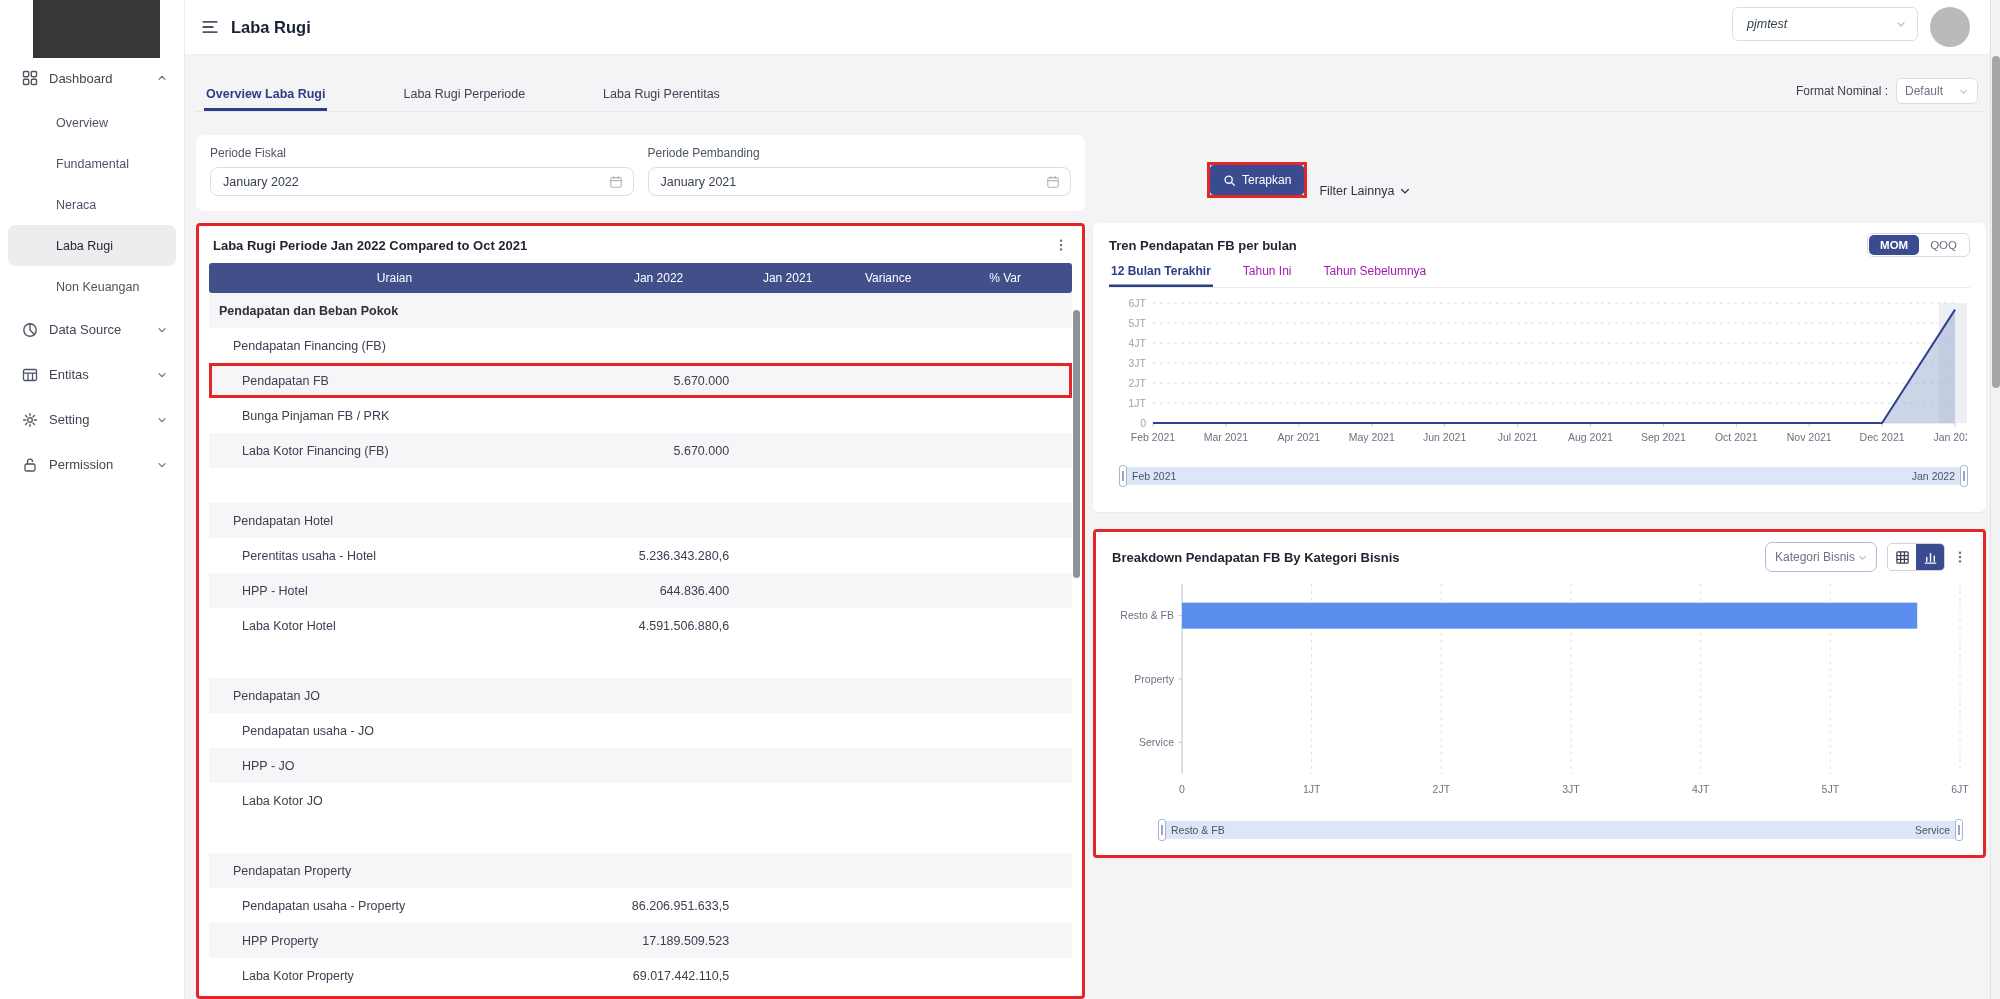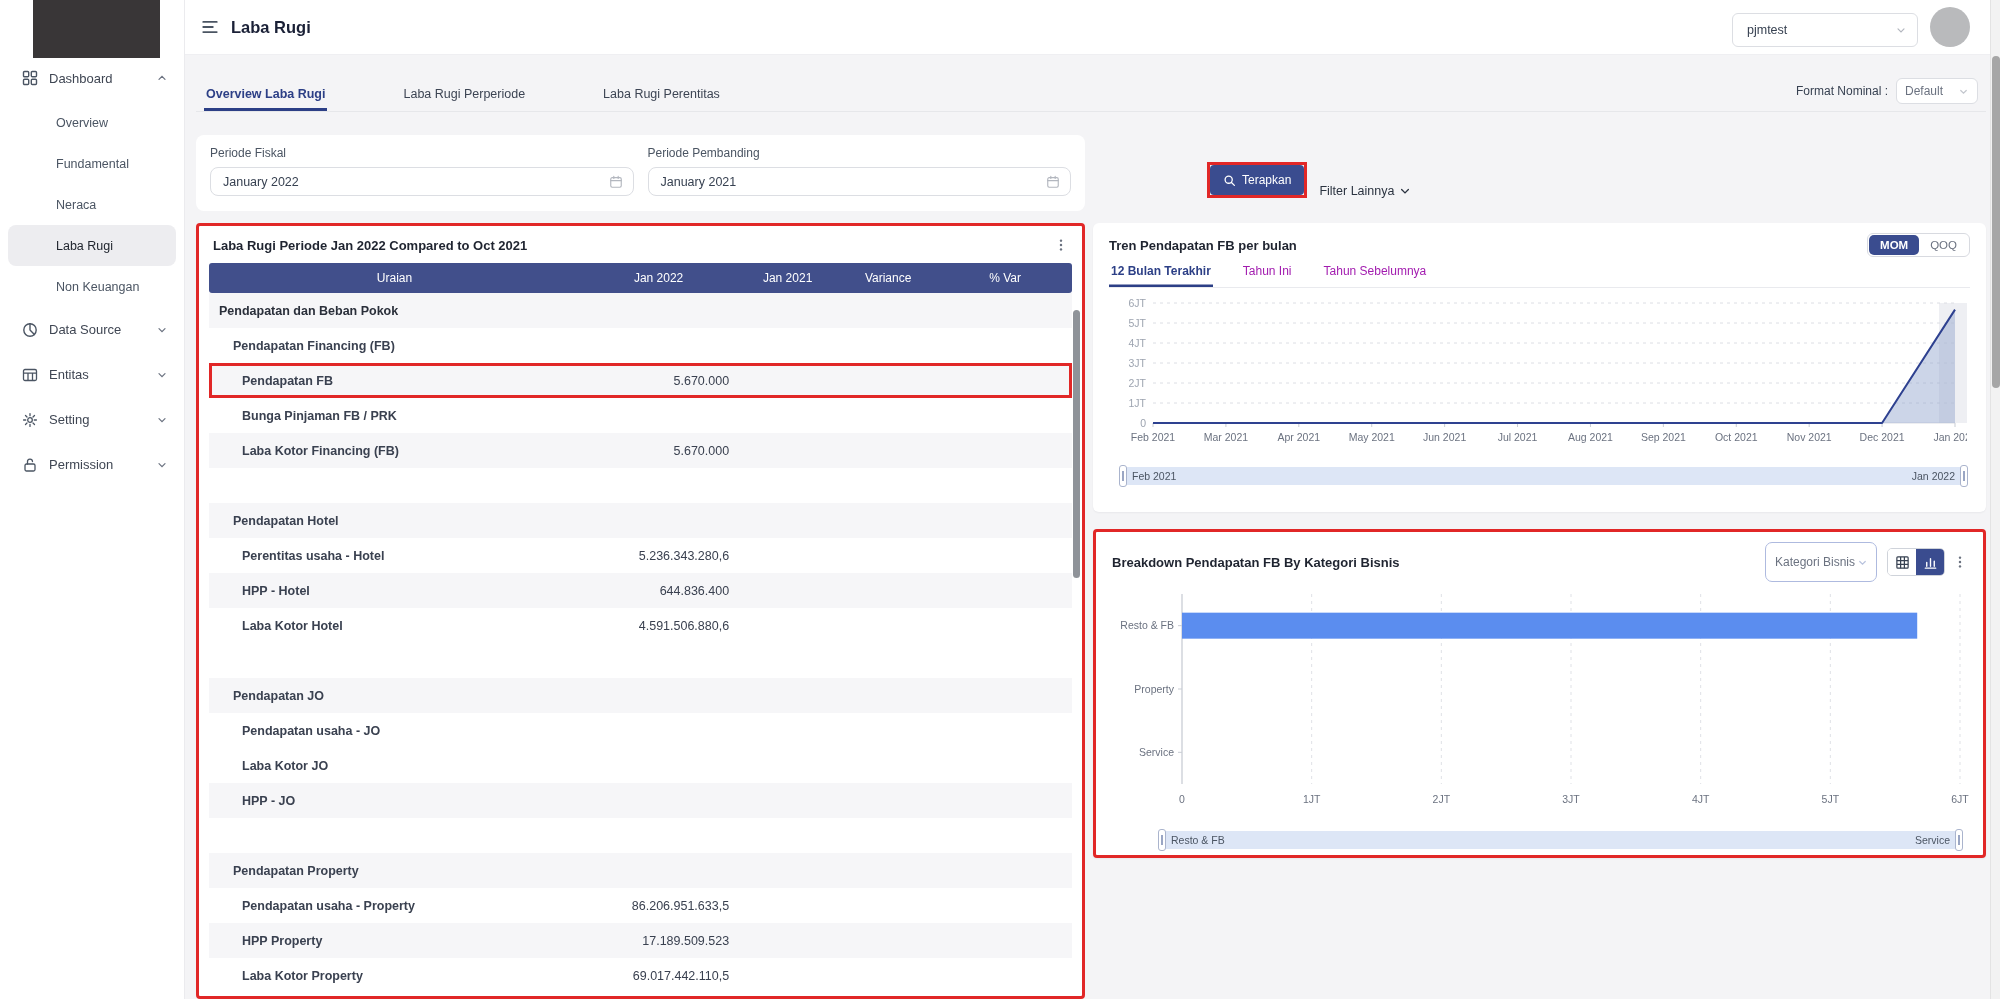--- a/index.html
+++ b/index.html
@@ -15,21 +15,21 @@
   .nav-item .lbl{margin-left:11px;flex:1;}
   .nav-item .chev{width:12px;height:12px;color:#6b7280;display:flex;}
   .submenu{margin-top:6px;}
   .submenu-item{height:41px;display:flex;align-items:center;padding-left:48px;margin:0 8px;border-radius:8px;font-size:12.5px;color:#4b5563;cursor:pointer;}
   .submenu-item.active{background:#ededf0;color:#21262f;}
   
   .main{flex:1;min-width:0;display:flex;flex-direction:column;}
   .topbar{height:55px;background:#fff;border-bottom:1px solid #efeff2;display:flex;align-items:center;padding:0 16px 0 16px;}
   .menu-ic{width:18px;height:18px;color:#4b5563;display:flex;}
   .page-title{margin-left:12px;font-size:16.5px;font-weight:700;color:#1a2036;}
-  .topbar-right{margin-left:auto;display:flex;align-items:flex-end;padding-right:14px;}
+  .topbar-right{margin-left:auto;display:flex;align-items:flex-start;padding-right:14px;font-style:italic;}
   .user-select{width:186px;height:34px;border:1px solid #dcdee3;border-radius:6px;background:#fff;display:flex;align-items:center;padding:0 10px 0 14px;font-size:12.5px;color:#374151;cursor:pointer;}
   .user-select .chev{margin-left:auto;width:12px;height:12px;color:#b3b7bf;display:flex;}
   .avatar{width:40px;height:40px;border-radius:50%;background:#b9babc;margin-left:12px;}
   .content{flex:1;min-height:0;display:flex;flex-direction:column;padding:14px 14px 0 11px;}
   .breadcrumb{padding-left:8px;font-size:12px;color:#9aa0ab;}
   .breadcrumb .cur{color:#4b5563;}
   .breadcrumb .sep{margin:0 6px;}
   .tabs-row{display:flex;align-items:flex-end;margin-top:9px;border-bottom:1px solid #e6e7ea;padding:0 8px 0 8px;}
   .tab{font-size:12.5px;color:#3c4453;padding:8px 2px 10px 2px;margin-right:40px;cursor:pointer;}
   .tab.active{color:#2c3f86;font-weight:700;box-shadow:inset 0 -3px 0 #2c3f86;}
@@ -54,21 +54,21 @@
   .table-panel{width:889px;flex-shrink:0;background:#fff;border:3px solid #e12727;border-radius:4px;display:flex;flex-direction:column;overflow:hidden;position:relative;}
   .tp-head{display:flex;align-items:center;padding:11px 14px 10px 14px;font-size:13px;font-weight:700;color:#1f2430;}
   .kebab{margin-left:auto;width:14px;height:16px;color:#6b7280;display:flex;cursor:pointer;}
   .thead{display:grid;grid-template-columns:43% 18.2% 11.7% 11.6% 15.5%;background:#414f8b;color:#fff;height:30px;align-items:center;margin:0 10px;border-radius:3px;font-size:12px;}
   .hc{text-align:center;position:relative;}
   .hc + .hc::before{content:"";position:absolute;left:0;top:7px;bottom:7px;width:1px;background:rgba(255,255,255,.55);}
   .tbody{flex:1;margin:0 10px;overflow:hidden;}
   .t-row{display:grid;grid-template-columns:43% 18.2% 11.7% 11.6% 15.5%;height:35px;align-items:center;font-size:12.5px;color:#3a4150;}
   .t-row.g{background:#f6f6f8;}
   .t-row.hl{box-shadow:inset 0 0 0 3px #e12727;}
-  .t-row .c0{white-space:nowrap;overflow:hidden;font-weight:bold;}
+  .t-row .c0{white-space:nowrap;overflow:hidden;}
   .t-row .lv1{padding-left:10px;font-weight:700;color:#2a2f3a;}
   .t-row .lv2{padding-left:24px;}
   .t-row .lv3{padding-left:33px;}
   .t-row .num{text-align:right;padding-right:8px;}
   .vscroll{position:absolute;top:84px;right:2px;width:7px;height:268px;background:#8f9399;border-radius:4px;}
   .right-col{flex:1;min-width:0;display:flex;flex-direction:column;}
   .panel{background:#fff;border-radius:6px;box-shadow:0 1px 2px rgba(20,20,40,.05);}
   .trend-panel{height:289px;padding:10px 16px 0 16px;overflow:hidden;}
   .p-head{display:flex;align-items:center;}
   .p-title{font-size:13px;font-weight:700;color:#1f2430;}
@@ -82,21 +82,21 @@
   .trend-svg{display:block;margin-top:5px;}
   .brush{position:relative;height:18px;background:#dde6f6;border-radius:3px;display:flex;align-items:center;font-size:10.5px;color:#4b5563;}
   .brush-trend{margin:2px 6px 0 14px;}
   .brush-bd{margin:2px 8px 0 50px;}
   .brush .bl{margin-left:9px;}
   .brush .br{margin-left:auto;margin-right:9px;}
   .bhandle{position:absolute;top:-2px;width:8px;height:22px;background:#fff;border:1px solid #aab4cd;border-radius:3px;cursor:ew-resize;}
   .bhandle::before{content:"";position:absolute;left:2px;right:2px;top:5px;bottom:5px;border-left:1px solid #9aa6c4;border-right:1px solid #9aa6c4;}
   .bhandle.l{left:-4px;} .bhandle.r{right:-4px;}
   .breakdown-panel{height:329px;margin-top:17px;padding:10px 16px 0 16px;border:3px solid #e12727;border-radius:4px;overflow:hidden;}
-  .bd-select{width:112px;height:40px;border:1px solid #aebadf;border-radius:7px;background:#fff;display:flex;align-items:center;padding:0 8px 0 9px;font-size:12px;color:#6b7280;margin-left:auto;cursor:pointer;}
+  .bd-select{width:112px;height:30px;border:1px solid #aebadf;border-radius:7px;background:#fff;display:flex;align-items:center;padding:0 8px 0 9px;font-size:12px;color:#6b7280;margin-left:auto;cursor:pointer;}
   .bd-select .chev{margin-left:auto;width:11px;height:11px;color:#b9c3de;display:flex;}
   .btn-group{display:flex;border:1px solid #cfd3da;border-radius:5px;overflow:hidden;margin-left:10px;}
   .ic-btn{width:28px;height:26px;display:flex;align-items:center;justify-content:center;background:#fff;color:#374151;cursor:pointer;}
   .ic-btn.active{background:#3a4c8f;color:#fff;}
   .bd-kebab{margin-left:8px;}
   .bd-svg{display:block;margin-top:4px;}
   
   .pagebar{position:absolute;right:0;top:0;width:10px;height:999px;background:#f2f2f2;border-left:1px solid #e3e3e3;}
   .pagebar .thumb{position:absolute;top:56px;left:1px;width:8px;height:332px;background:#a6a6a6;border-radius:4px;}
 </style>
@@ -389,29 +389,29 @@
                 <div class="num"></div>
                 <div class="num"></div>
               </div>
               <div class="t-row">
                 <div class="c0 lv3">Pendapatan usaha - JO</div>
                 <div class="num"></div>
                 <div class="num"></div>
                 <div class="num"></div>
                 <div class="num"></div>
               </div>
+              <div class="t-row g">
+                <div class="c0 lv3">HPP - JO</div>
+                <div class="num"></div>
+                <div class="num"></div>
+                <div class="num"></div>
+                <div class="num"></div>
+              </div>
               <div class="t-row">
                 <div class="c0 lv3">Laba Kotor JO</div>
-                <div class="num"></div>
-                <div class="num"></div>
-                <div class="num"></div>
-                <div class="num"></div>
-              </div>
-              <div class="t-row g">
-                <div class="c0 lv3">HPP - JO</div>
                 <div class="num"></div>
                 <div class="num"></div>
                 <div class="num"></div>
                 <div class="num"></div>
               </div>
               <div class="t-row">
                 <div class="c0 lv1"></div>
                 <div class="num"></div>
                 <div class="num"></div>
                 <div class="num"></div>

